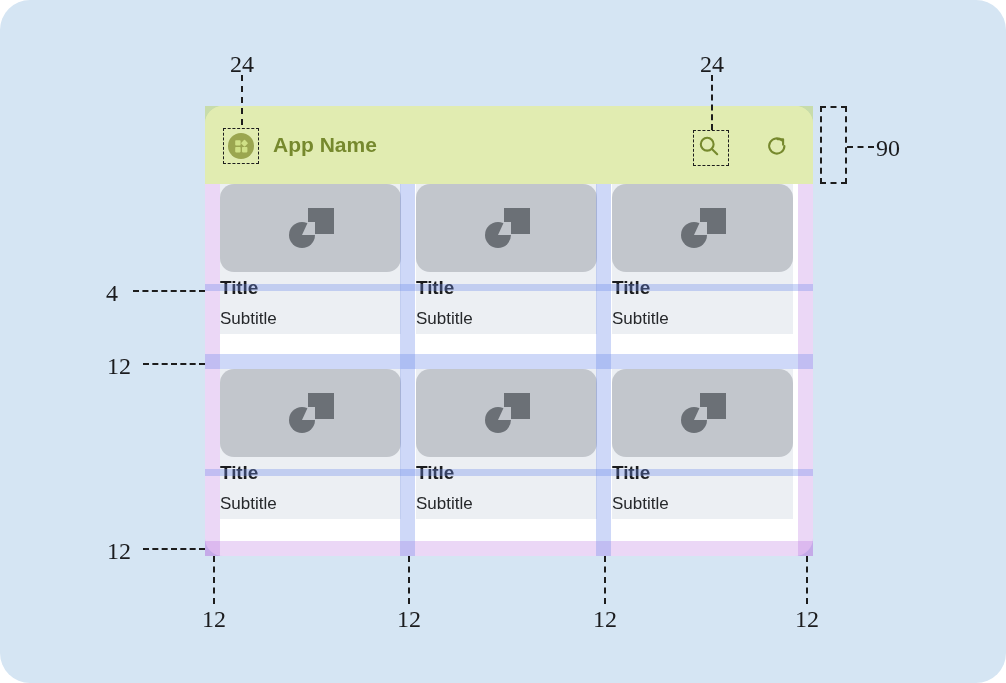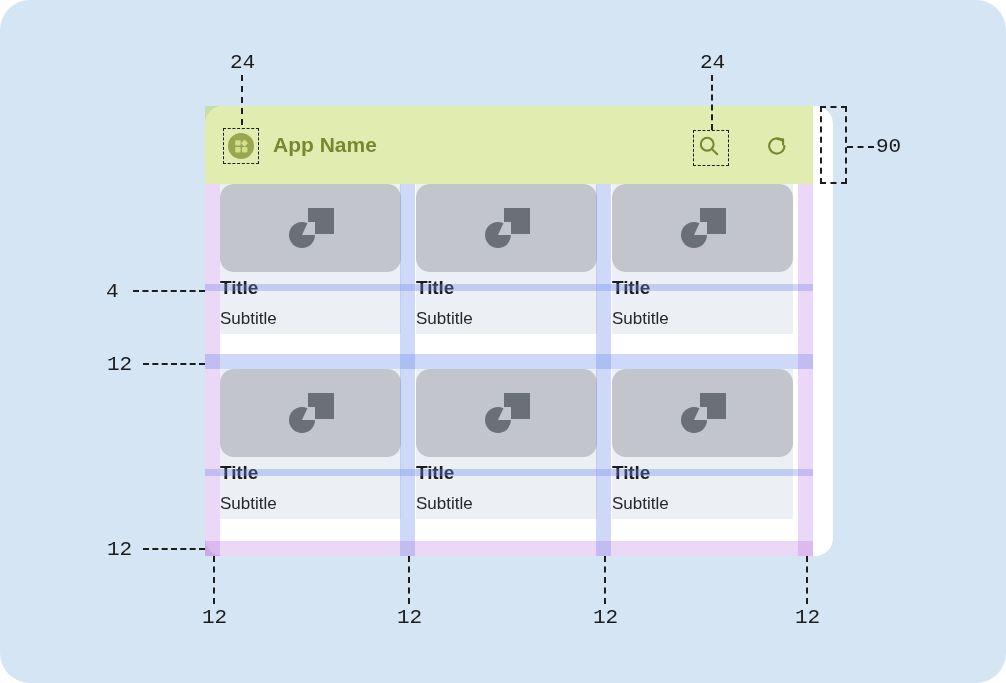--- a/index.html
+++ b/index.html
@@ -28,21 +28,20 @@
   
   #device {
     position: absolute;
     left: 205px;
     top: 106px;
     width: 608px;
     height: 450px;
     border-radius: 18px;
     overflow: hidden;
     background: #ffffff;
-    padding-left: 20px;
   }
 
   
   #appbar {
     position: absolute;
     left: 0; top: 0;
     width: 608px;
     height: 78px;
     background: #ffffff;
   }
@@ -130,23 +129,23 @@
     pointer-events: none;
   }
   .band-v-gutter { background: rgba(110,140,235,0.34); }
   .band-h-gutter { background: rgba(110,140,235,0.34); }
   .band-pad      { background: rgba(178,102,220,0.26); }
   .band-appbar   { background: rgba(180,208,60,0.40); }
 
   
   .note {
     position: absolute;
-    font-size: 21px;
+    font-size: 24px;
     color: #1b1c1e;
-    font-family: Liberation Mono, monospace;
+    font-family: Liberation Serif, serif;
     white-space: nowrap;
   }
   .lead-v {
     position: absolute;
     border-left: 2px dashed #1d1d1d;
     width: 0;
   }
   .lead-h {
     position: absolute;
     border-top: 2px dashed #1d1d1d;

